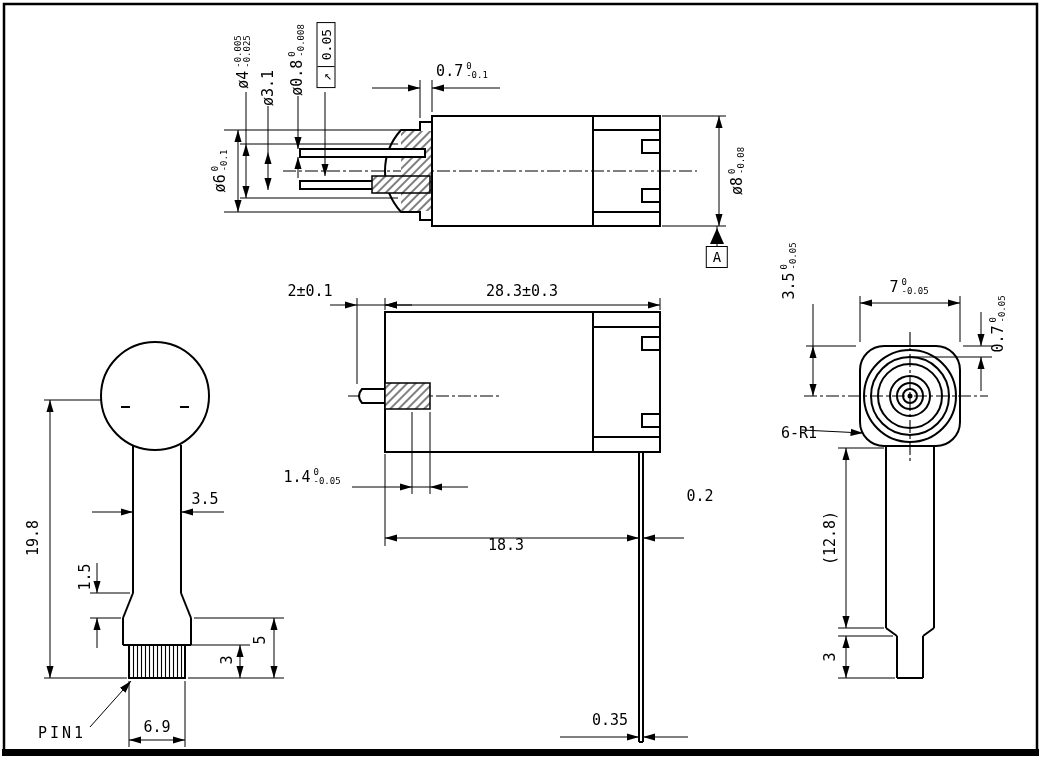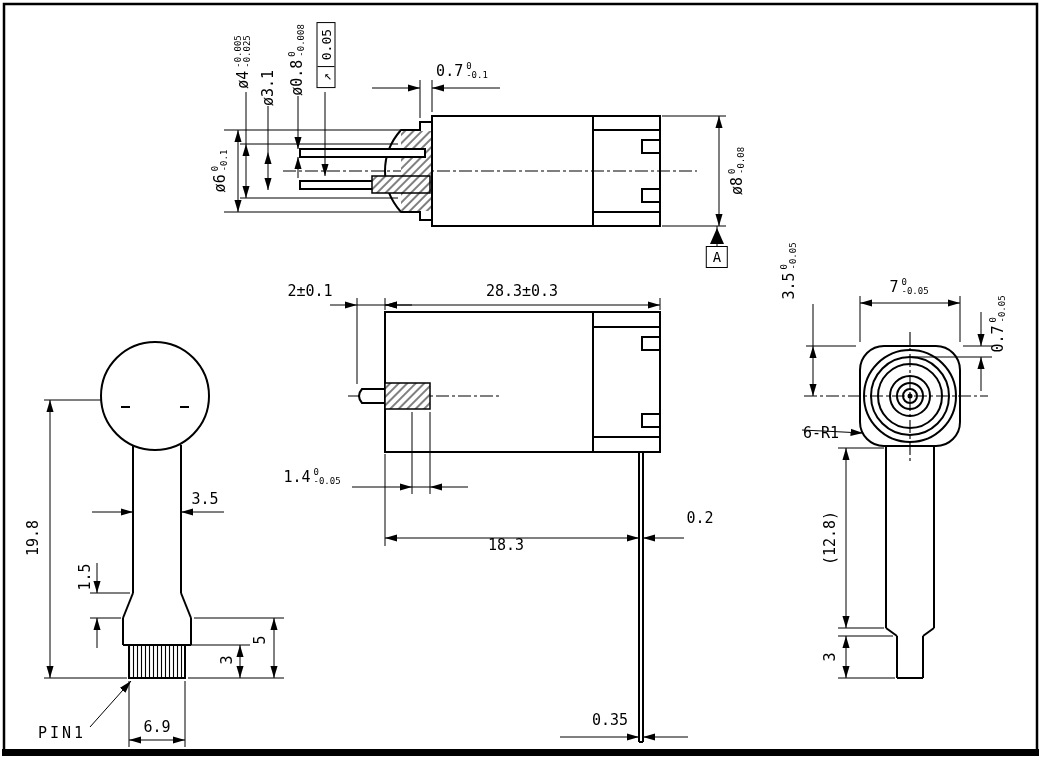--- a/index.html
+++ b/index.html
@@ -305,21 +305,21 @@
   <div class="lbl horiz" style="left:312px;top:477px">
     <span>1.4</span>
       <span class="tol">
         <span>0</span>
         <span>-0.05</span>
       </span>
   </div>
   <div class="lbl horiz" style="left:506px;top:545px">
     <span>18.3</span>
   </div>
-  <div class="lbl horiz" style="left:700px;top:518px">
+  <div class="lbl horiz" style="left:700px;top:496px">
     <span>0.2</span>
   </div>
   <div class="lbl horiz" style="left:610px;top:720px">
     <span>0.35</span>
   </div>
 
   <div class="lbl vert" style="left:789px;top:271px">
     <span>3.5</span>
       <span class="tol">
         <span>0</span>
@@ -333,21 +333,21 @@
         <span>-0.05</span>
       </span>
   </div>
   <div class="lbl vert" style="left:998px;top:324px">
     <span>0.7</span>
       <span class="tol">
         <span>0</span>
         <span>-0.05</span>
       </span>
   </div>
-  <div class="lbl horiz" style="left:821px;top:433px">
+  <div class="lbl horiz" style="left:799px;top:433px">
     <span>6-R1</span>
   </div>
   <div class="lbl vert" style="left:830px;top:538px">
     <span>(12.8)</span>
   </div>
   <div class="lbl vert" style="left:830px;top:657px">
     <span>3</span>
   </div>
 
 </div>

